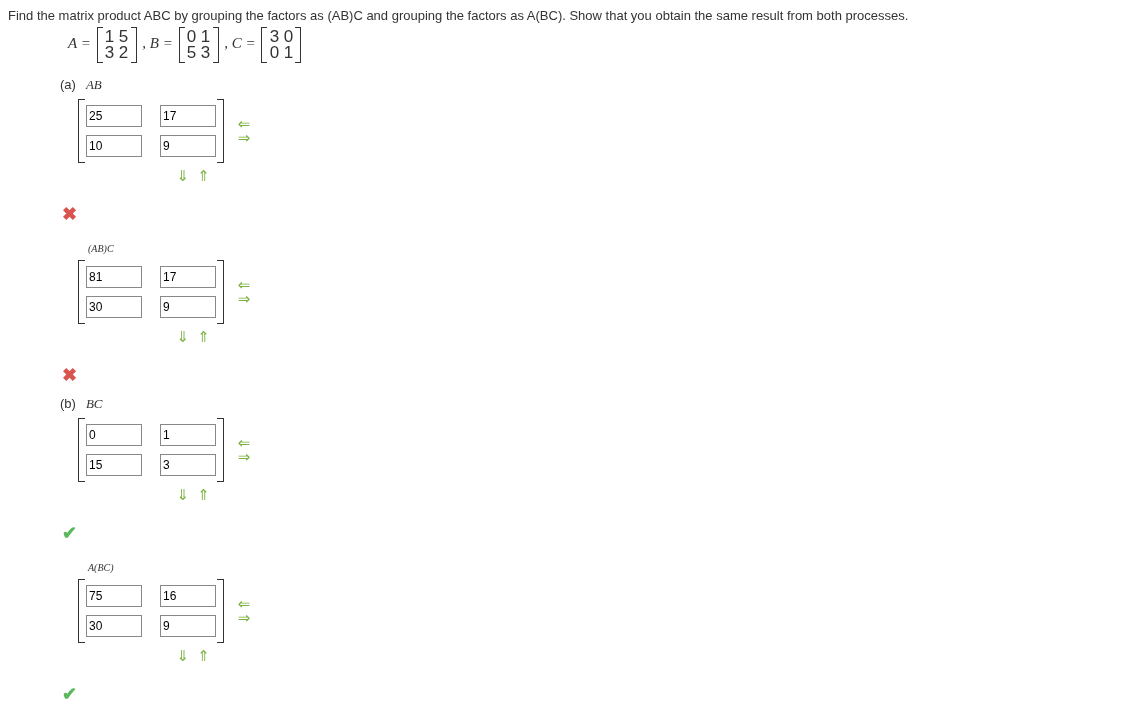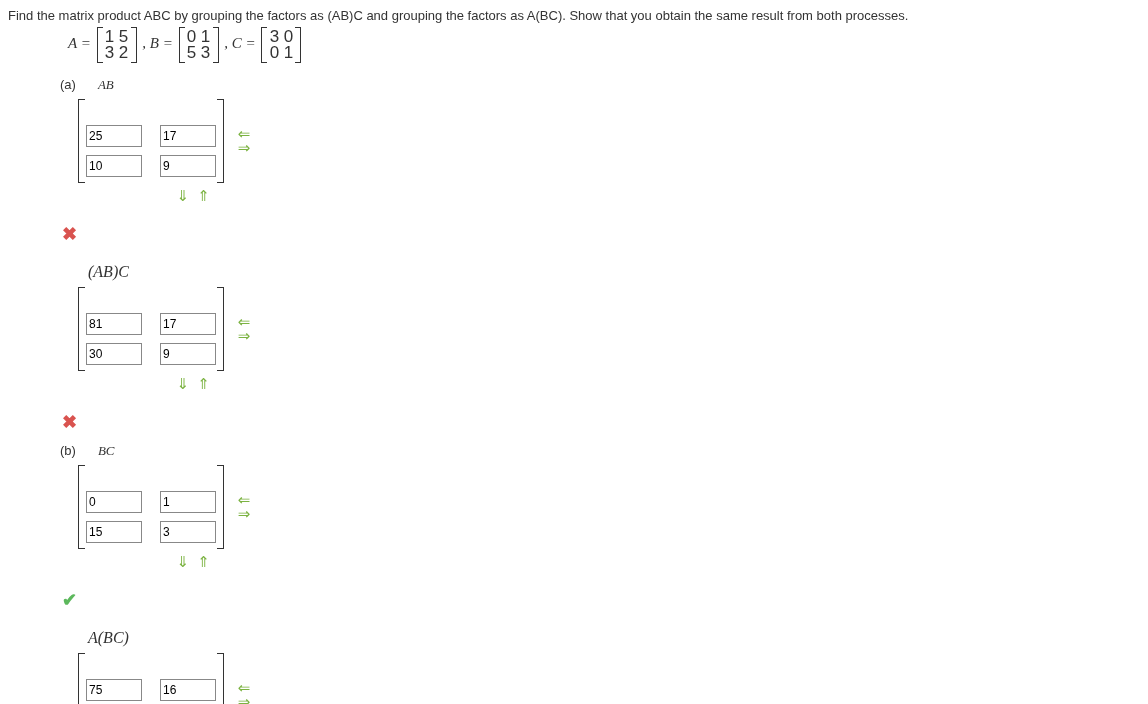--- a/index.html
+++ b/index.html
@@ -35,26 +35,26 @@
   .mat::before { left: 0; border-left: 1px solid #333; }
   .mat::after  { right: 0; border-right: 1px solid #333; }
   .mat .row { font-style: normal; font-family: Arial, sans-serif; font-size: 17px; line-height: 16px; }
   .mat .row span { display:inline-block; width: 14px; text-align: center; }
 
   .part-label {
     margin: 10px 0 6px 52px;
     font-family: Arial, sans-serif;
     font-size: 13px;
   }
-  .part-label .var { font-style: italic; font-family: 'Times New Roman', serif; margin-left: 22px;}
+  .part-label .var { font-style: italic; font-family: 'Times New Roman', serif; margin-left: 10px;}
   .sub-label {
     margin: 18px 0 6px 80px;
     font-family: 'Times New Roman', serif;
     font-style: italic;
-    font-size: 16px;
+    font-size: 10px;
   }
 
   .answer-block {
     margin-left: 70px;
     position: relative;
     display: inline-block;
   }
   .bracket {
     display: inline-block;
     vertical-align: middle;
@@ -65,21 +65,21 @@
     content:"";
     position:absolute;
     top:0; bottom:0;
     width:6px;
     border-top:1.5px solid #333;
     border-bottom:1.5px solid #333;
   }
   .bracket::before { left:0; border-left:1.5px solid #333; }
   .bracket::after  { right:0; border-right:1.5px solid #333; }
 
-  .input-grid { display:grid; grid-template-columns: auto auto; column-gap: 18px; row-gap: 8px; margin-top: 20px;}
+  .input-grid { display:grid; grid-template-columns: auto auto; column-gap: 18px; row-gap: 8px;}
   .cell-input {
     width: 50px;
     height: 18px;
     font-size: 12px;
     padding: 1px 2px;
     border: 1px solid #888;
     background: #fff;
   }
 
   .arrows-right { display:inline-block; vertical-align: middle; margin-left: 10px; }

